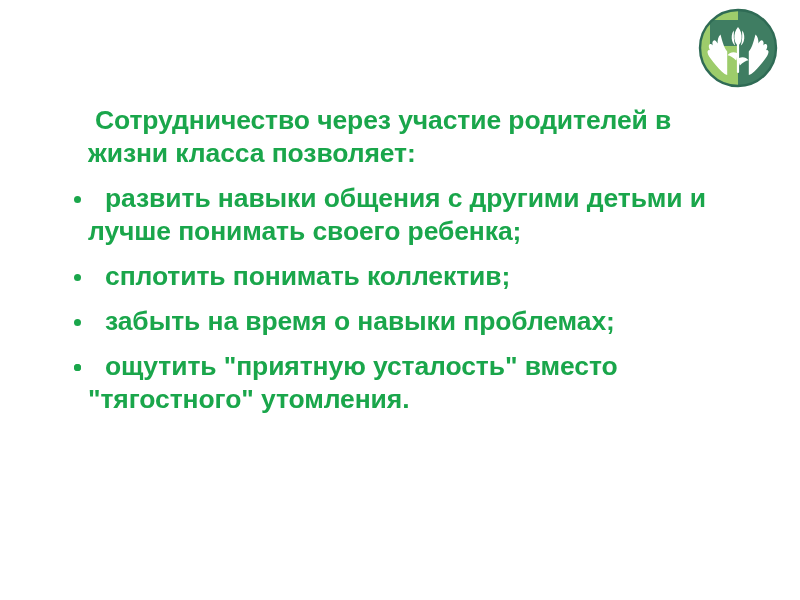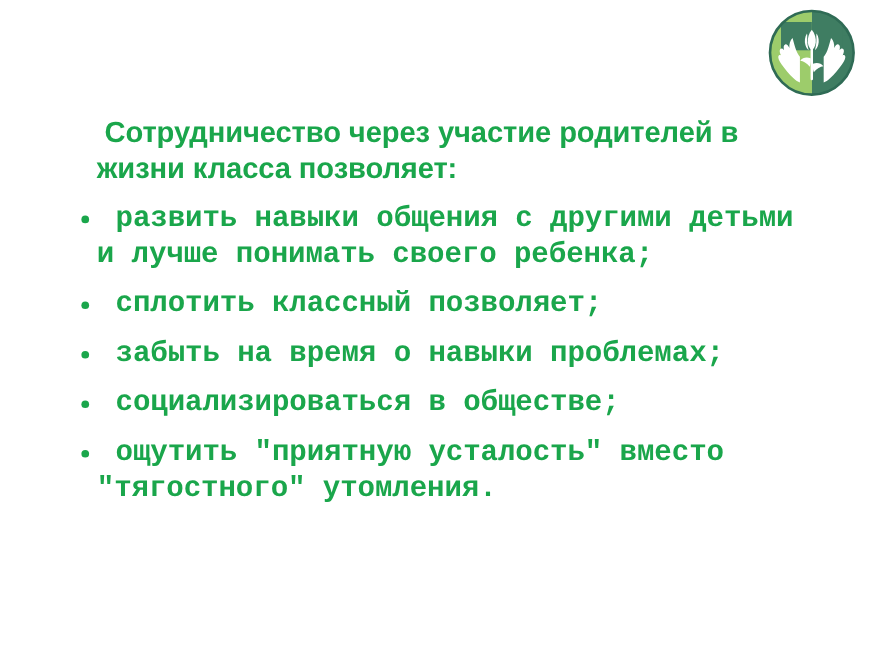--- a/index.html
+++ b/index.html
@@ -54,21 +54,20 @@
     margin: 0 0 12px 0;
     padding-left: 18px;
     text-indent: 7px;
     white-space: pre-line;
   }
 
   .bullet-list {
     list-style: none;
     margin: 0;
     padding: 0;
-    font-family: Liberation Mono, monospace;
   }
 
   .bullet-item {
     position: relative;
     color: #1aa64b;
     font-weight: bold;
     font-size: 26.5px;
     line-height: 33px;
     letter-spacing: -0.1px;
     padding-left: 18px;
@@ -145,29 +144,29 @@
 
     <p class="title">Сотрудничество через участие родителей в жизни класса позволяет:</p>
 
     <ul class="bullet-list">
 
       <li class="bullet-item">
         <span class="bullet-dot"></span><span class="bullet-text"> развить навыки общения с другими детьми и лучше понимать своего ребенка;</span>
       </li>
 
       <li class="bullet-item">
-        <span class="bullet-dot"></span><span class="bullet-text"> сплотить классный позволяет;</span>
+        <span class="bullet-dot"></span><span class="bullet-text"> сплотить понимать коллектив;</span>
       </li>
 
       <li class="bullet-item">
         <span class="bullet-dot"></span><span class="bullet-text"> забыть на время о навыки проблемах;</span>
       </li>
 
       <li class="bullet-item">
-        <span class="bullet-dot"></span><span class="bullet-text"> социализироваться в обществе;</span>
+        <span class="bullet-dot"></span>
       </li>
 
       <li class="bullet-item">
         <span class="bullet-dot"></span><span class="bullet-text"> ощутить "приятную усталость" вместо "тягостного" утомления.</span>
       </li>
 
     </ul>
   </div>
 
 </div>

